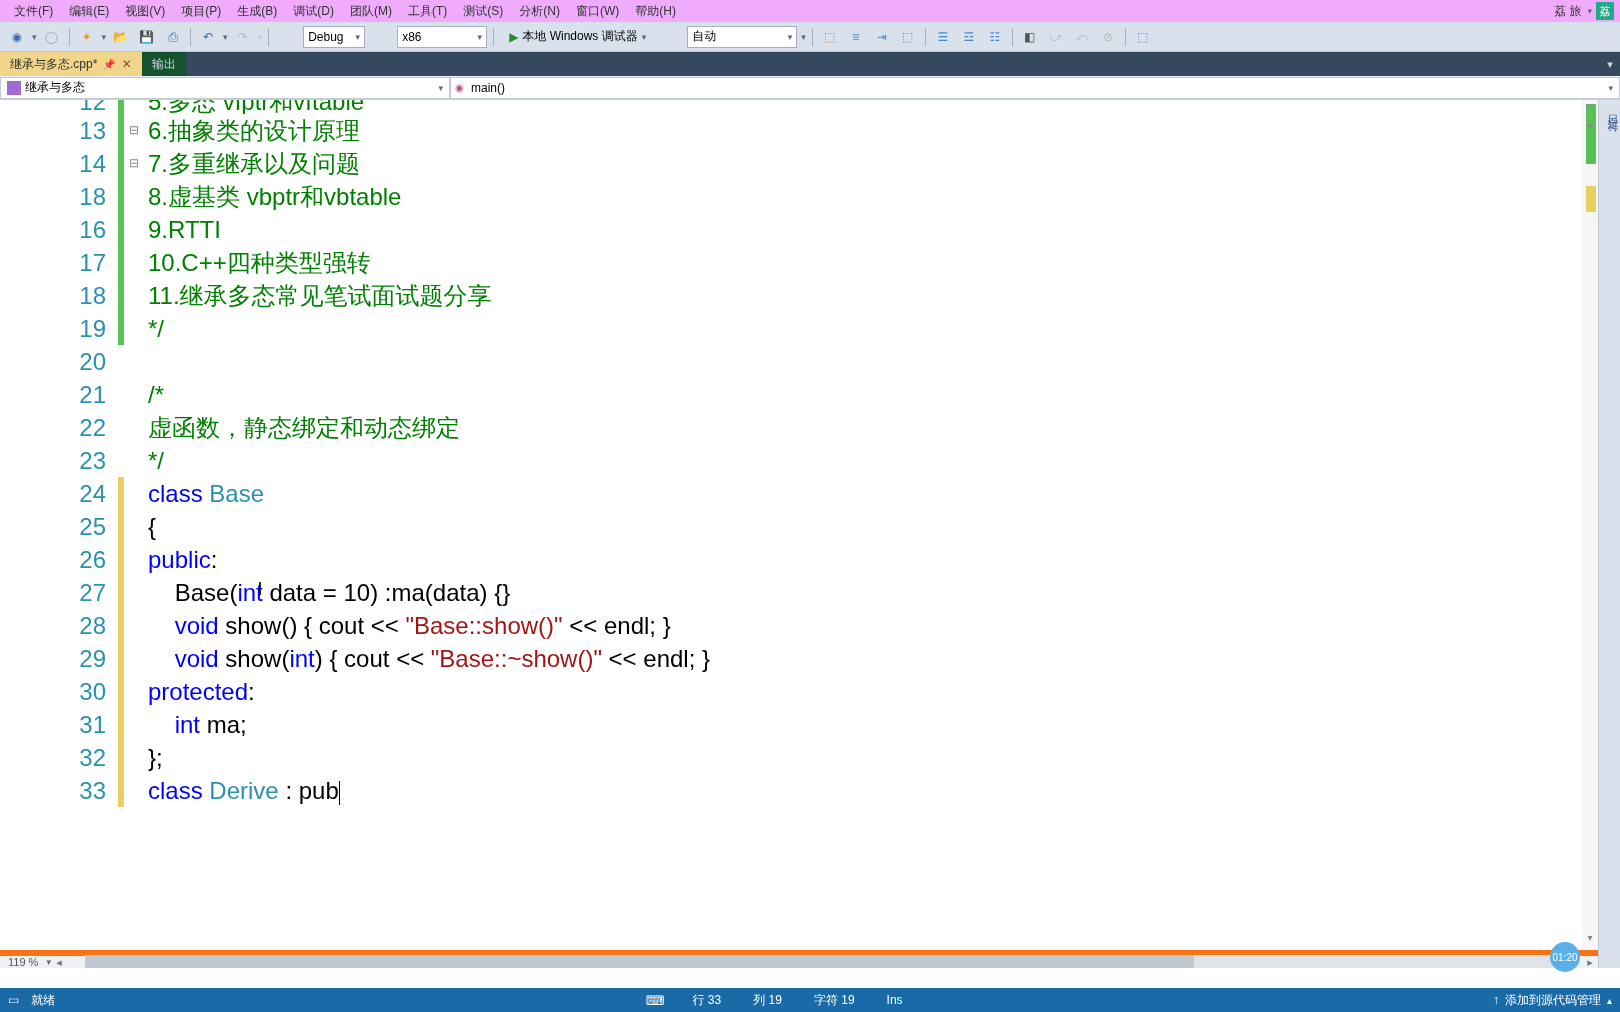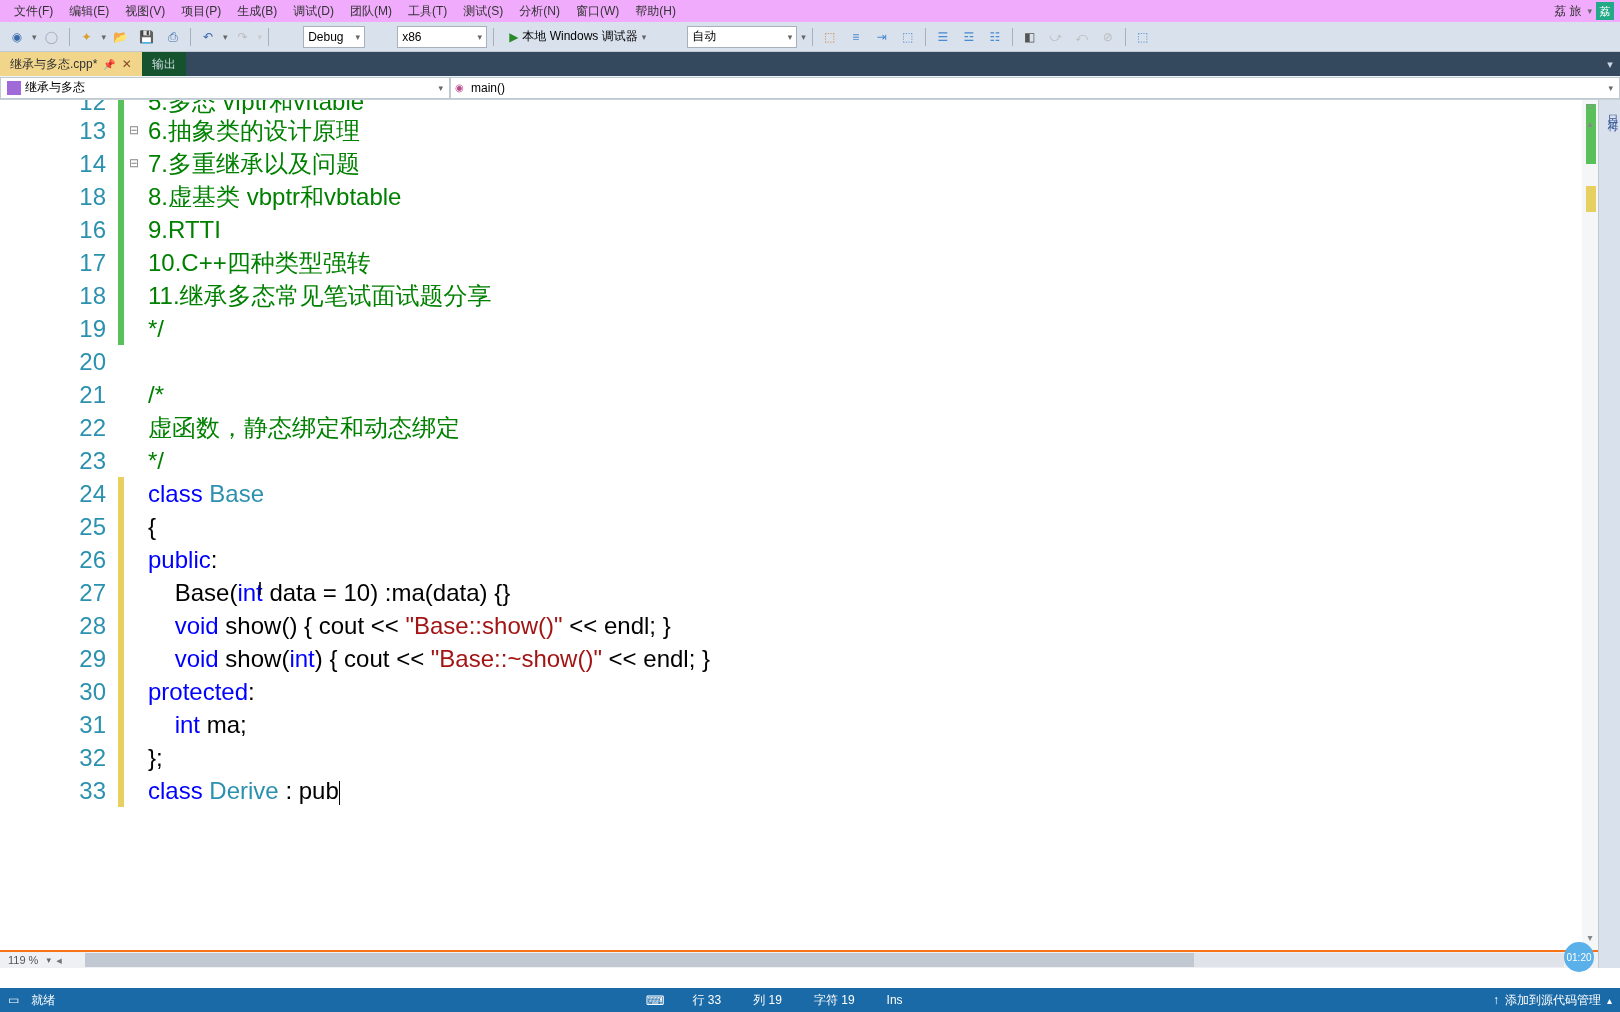--- a/index.html
+++ b/index.html
@@ -85,41 +85,41 @@
   color: #000;
   padding-left: 4px;
   position: relative;
 }
 .code .ln { height: 33px; }
 .cm { color: #008000; }
 .kw { color: #0000ff; }
 .ty { color: #2b91af; }
 .st { color: #a31515; }
 
-.hscroll { height: 18px; background: #eef0f4; border-top: 2px solid #f97316; display: flex; align-items: center; font-size: 11px; }
+.hscroll { height: 18px; background: #eef0f4; border-top: 6px solid #f97316; display: flex; align-items: center; font-size: 11px; }
 .hscroll .zoom { padding: 0 8px; color: #555; }
 .hscroll .track { flex: 1; height: 14px; background: #e0e4ea; position: relative; margin: 0 18px; }
 .hscroll .thumb { position: absolute; left: 0; width: 75%; height: 100%; background: #c2c8d2; }
 .hscroll .arr { width: 16px; text-align: center; color: #777; }
 
 .right-marks { position: absolute; right: 0; top: 0; width: 16px; height: 100%; background: #f4f6f8; }
 .right-marks .mk { position: absolute; right: 2px; width: 10px; height: 6px; }
 .right-marks .yel { background: #e8d060; }
 .right-marks .grn { background: #5ac15a; }
 
 
 .statusbar { position: absolute; left: 0; right: 0; bottom: 0; height: 24px; background: #1a6aa8; color: #fff; display: flex; align-items: center; font-size: 12px; padding: 0 8px; gap: 24px; }
 .statusbar .sb-left { display: flex; align-items: center; gap: 8px; }
 .statusbar .spacer { flex: 1; }
 .statusbar .sb-item { padding: 0 4px; }
 .statusbar .sb-right { display: flex; align-items: center; gap: 6px; }
 .statusbar .sb-right .up { font-size: 10px; }
 
 
-.float-ind { position: absolute; right: 26px; bottom: 40px; width: 30px; height: 30px; border-radius: 50%; background: #5ab0e8; color: #fff; display: flex; align-items: center; justify-content: center; font-size: 10px; } 
+.float-ind { position: absolute; right: 40px; bottom: 40px; width: 30px; height: 30px; border-radius: 50%; background: #5ab0e8; color: #fff; display: flex; align-items: center; justify-content: center; font-size: 10px; } 
 
 </style>
 </head>
 <body>
 
 <div class="menubar">
   <span class="menu-item">文件(F)</span>
   <span class="menu-item">编辑(E)</span>
   <span class="menu-item">视图(V)</span>
   <span class="menu-item">项目(P)</span>

